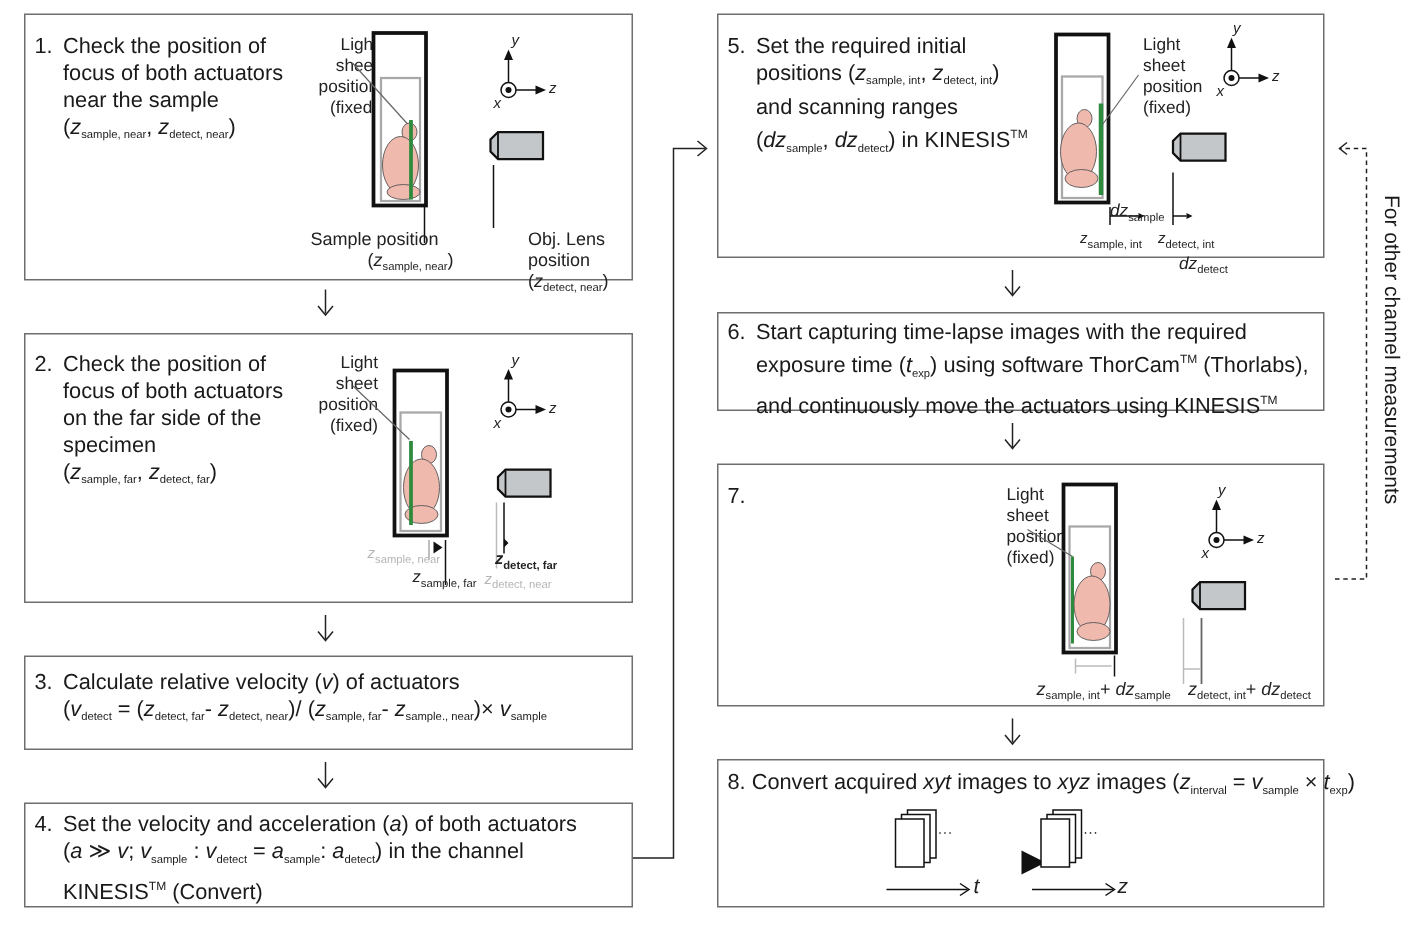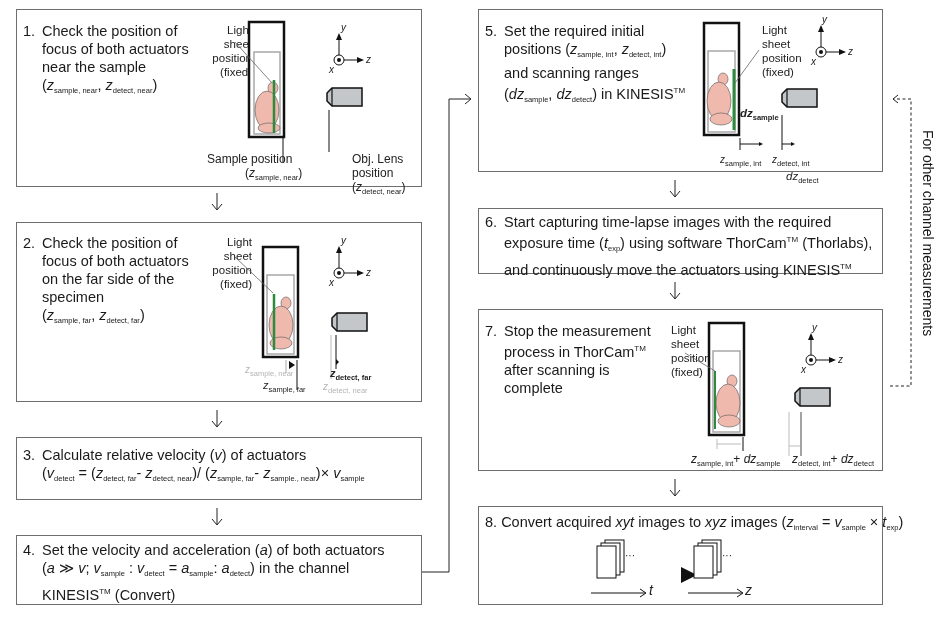--- a/index.html
+++ b/index.html
@@ -113,21 +113,21 @@
   <div class="small" style="left:349px;top:43px;font-style:italic;font-size:10px;">z</div>
   <div class="small" style="left:312px;top:53px;font-style:italic;font-size:10px;">x</div>
   <svg style="left:312px;top:88px;" width="45" height="70">
     <polygon points="8,2 38,2 38,20 8,20 3,15 3,7" fill="#c4c7c9" stroke="#111" stroke-width="1.5"></polygon>
     <line x1="8" y1="2" x2="8" y2="20" stroke="#111" stroke-width="1.2"></line>
     <line x1="2" y1="24" x2="2" y2="68" stroke="#bbb" stroke-width="1"></line>
     <line x1="7" y1="24" x2="7" y2="58" stroke="#111" stroke-width="1"></line>
     <polygon points="7,48 10,51 7,54" fill="#111"></polygon>
   </svg>
   <div class="small gray" style="left:228px;top:140px;font-size:10px;"><i>z</i><span class="sub">sample, near</span></div>
-  <div class="small" style="left:246px;top:155px;font-size:11px;text-align:center;"><i>z</i><span class="sub">sample, far</span></div>
+  <div class="small" style="left:258px;top:155px;font-size:11px;text-align:center;"><i>z</i><span class="sub">sample, far</span></div>
   <div class="small" style="left:313px;top:143px;font-size:11px;font-weight:bold;"><i>z</i><span class="sub">detect, far</span></div>
   <div class="small gray" style="left:306px;top:157px;font-size:10px;"><i>z</i><span class="sub">detect, near</span></div>
 </div>
 
 <svg class="flowarrow" style="left:210px;top:410px;">
   <line x1="7" y1="0" x2="7" y2="16" stroke="#222" stroke-width="1"></line>
   <polyline points="2,11 7,17 12,11" fill="none" stroke="#222" stroke-width="1"></polyline>
 </svg>
 
 <div class="box" style="left:16px;top:437px;width:406px;height:63px;">
@@ -201,21 +201,21 @@
     <line x1="8" y1="2" x2="8" y2="20" stroke="#111" stroke-width="1.2"></line>
   </svg>
   <svg style="left:240px;top:100px;" width="120" height="50">
     <line x1="21" y1="40" x2="21" y2="28" stroke="#111" stroke-width="1"></line>
     <line x1="21" y1="34" x2="40" y2="34" stroke="#111" stroke-width="1"></line>
     <polygon points="40,32 44,34 40,36" fill="#111"></polygon>
     <line x1="63" y1="5" x2="63" y2="40" stroke="#111" stroke-width="1"></line>
     <line x1="63" y1="34" x2="72" y2="34" stroke="#111" stroke-width="1"></line>
     <polygon points="72,32 76,34 72,36" fill="#111"></polygon>
   </svg>
-  <div class="small" style="left:261px;top:96px;font-weight:bold;"><i>dz</i><span class="sub">sample</span></div>
+  <div class="small" style="left:261px;top:124px;"><i>dz</i><span class="sub">sample</span></div>
   <div class="small" style="left:307px;top:111px;margin-top:48px;"><i>dz</i><span class="sub">detect</span></div>
   <div class="small" style="left:241px;top:143px;font-size:10px;"><i>z</i><span class="sub">sample, int</span></div>
   <div class="small" style="left:293px;top:143px;font-size:10px;"><i>z</i><span class="sub">detect, int</span></div>
 </div>
 
 <svg class="flowarrow" style="left:668px;top:180px;">
   <line x1="7" y1="0" x2="7" y2="16" stroke="#222" stroke-width="1"></line>
   <polyline points="2,11 7,17 12,11" fill="none" stroke="#222" stroke-width="1"></polyline>
 </svg>
 
@@ -231,26 +231,20 @@
 </div>
 
 <svg class="flowarrow" style="left:668px;top:282px;">
   <line x1="7" y1="0" x2="7" y2="16" stroke="#222" stroke-width="1"></line>
   <polyline points="2,11 7,17 12,11" fill="none" stroke="#222" stroke-width="1"></polyline>
 </svg>
 
 <div class="box" style="left:478px;top:309px;width:405px;height:162px;">
   <div class="txt" style="left:6px;top:12px;width:180px;">
     <span class="num">7.</span>
-    <span class="body">
-      <span>Stop the measurement</span><br>
-      <span>process in ThorCam</span><span class="sup">TM</span><br>
-      <span>after scanning is</span><br>
-      <span>complete</span>
-    </span>
   </div>
   <div class="small" style="left:192px;top:13px;">
     <span>Light</span><br><span>sheet</span><br><span>position</span><br><span>(fixed)</span>
   </div>
   <svg style="left:228px;top:11px;" width="60" height="130">
     <rect x="2" y="2" width="35" height="112" fill="#fff" stroke="#111" stroke-width="2.5"></rect>
     <rect x="6" y="30" width="27" height="81" fill="#fff" stroke="#a8a8a8" stroke-width="1.5"></rect>
     <line x1="-22" y1="32" x2="8" y2="50" stroke="#666" stroke-width="0.8"></line>
     <ellipse cx="25" cy="60" rx="5" ry="6" fill="#f0b9ad" stroke="#555" stroke-width="0.6"></ellipse>
     <ellipse cx="21" cy="82" rx="12" ry="19" fill="#f0b9ad" stroke="#555" stroke-width="0.6"></ellipse>

